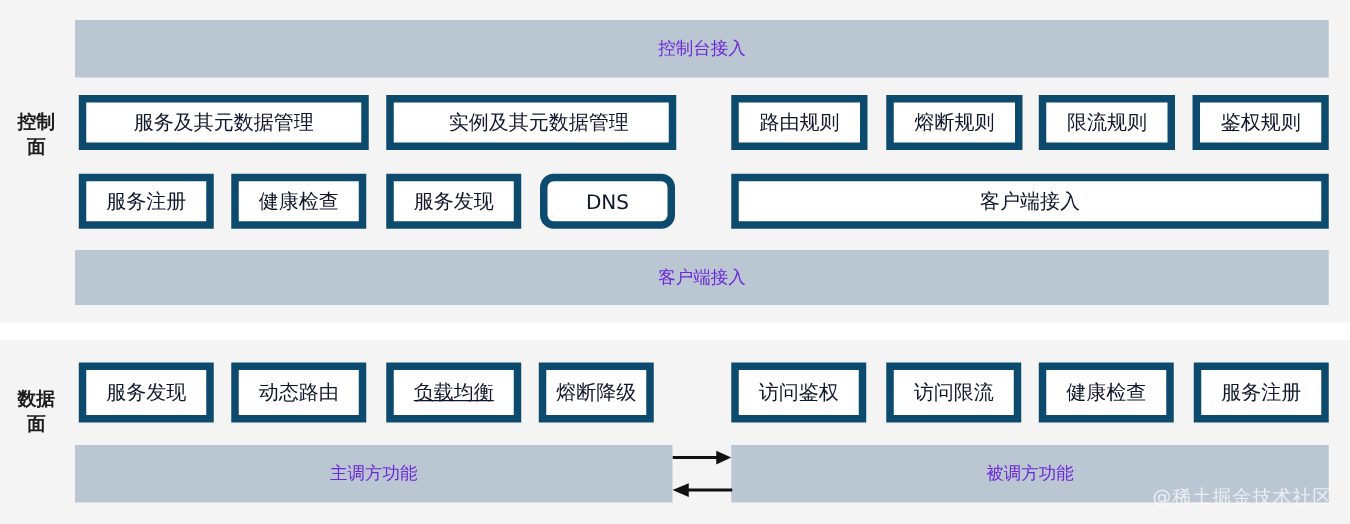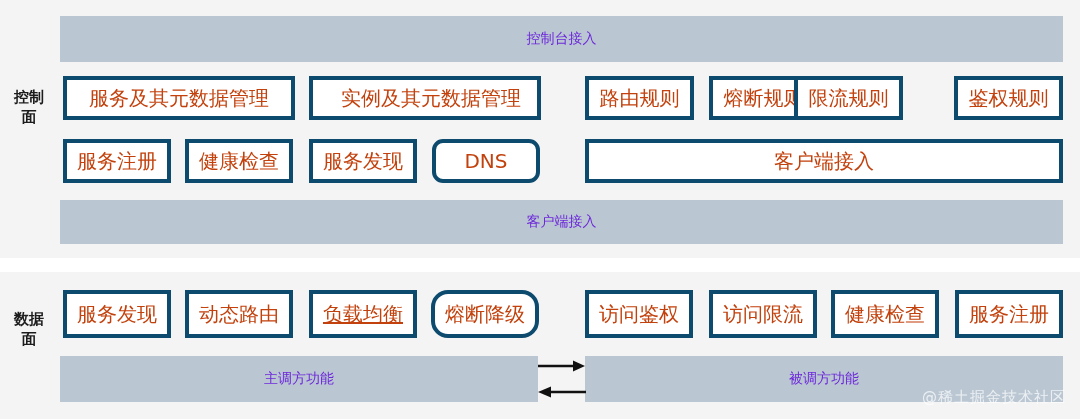--- a/index.html
+++ b/index.html
@@ -54,27 +54,27 @@
     justify-content: center;
     font-size: 14px;
     color: #6d28d9;
     box-sizing: border-box;
   }
 
   
   .box {
     position: absolute;
     background: #ffffff;
-    border: 4px solid #0c4a6e;
+    border: 6px solid #0c4a6e;
     box-sizing: border-box;
     display: flex;
     align-items: center;
     justify-content: center;
-    font-size: 20px;
-    color: #c2410c;
+    font-size: 16px;
+    color: #0f172a;
     white-space: nowrap;
   }
 
   
   .arrows {
     position: absolute;
     left: 538px;
     top: 356px;
     width: 48px;
     height: 50px;
@@ -103,41 +103,41 @@
 
     <div class="plane-label">控制面</div>
 
     <div class="bar" style="left:60px; top:16px; width:1003px; height:46px;">控制台接入</div>
 
     <div class="box" style="left:63px; top:76px; width:232px; height:44px;">服务及其元数据管理</div>
     <div class="box" style="left:309px; top:76px; width:232px; height:44px;padding-left:12px;">实例及其元数据管理</div>
 
     <div class="box" style="left:585px; top:76px; width:109px; height:44px;">路由规则</div>
     <div class="box" style="left:709px; top:76px; width:109px; height:44px;">熔断规则</div>
-    <div class="box" style="left:794px; top:76px; width:109px; height:44px;">限流规则</div>
+    <div class="box" style="left:831px; top:76px; width:109px; height:44px;">限流规则</div>
     <div class="box" style="left:954px; top:76px; width:109px; height:44px;">鉴权规则</div>
 
     <div class="box" style="left:63px; top:139px; width:108px; height:44px;">服务注册</div>
     <div class="box" style="left:185px; top:139px; width:108px; height:44px;">健康检查</div>
     <div class="box" style="left:309px; top:139px; width:108px; height:44px;">服务发现</div>
     <div class="box" style="left:432px; top:139px; width:108px; height:44px;border-radius:11px;">DNS</div>
 
     <div class="box" style="left:585px; top:139px; width:478px; height:44px;">客户端接入</div>
 
     <div class="bar" style="left:60px; top:200px; width:1003px; height:44px;">客户端接入</div>
   </div>
 
   <div class="plane" id="data-plane">
 
     <div class="plane-label">数据面</div>
 
     <div class="box" style="left:63px; top:18px; width:108px; height:48px;">服务发现</div>
     <div class="box" style="left:185px; top:18px; width:108px; height:48px;">动态路由</div>
     <div class="box" style="left:309px; top:18px; width:108px; height:48px;text-decoration:underline;">负载均衡</div>
-    <div class="box" style="left:431px; top:18px; width:108px; height:48px;border-radius:17px;">熔断降级</div>
+    <div class="box" style="left:431px; top:18px; width:92px; height:48px;">熔断降级</div>
 
     <div class="box" style="left:585px; top:18px; width:108px; height:48px;">访问鉴权</div>
     <div class="box" style="left:709px; top:18px; width:108px; height:48px;">访问限流</div>
     <div class="box" style="left:831px; top:18px; width:108px; height:48px;">健康检查</div>
     <div class="box" style="left:955px; top:18px; width:108px; height:48px;">服务注册</div>
 
     <div class="bar" style="left:585px; top:84px; width:478px; height:46px;">被调方功能</div>
     <div class="bar" style="left:60px; top:84px; width:478px; height:46px;">主调方功能</div>
   </div>
 

